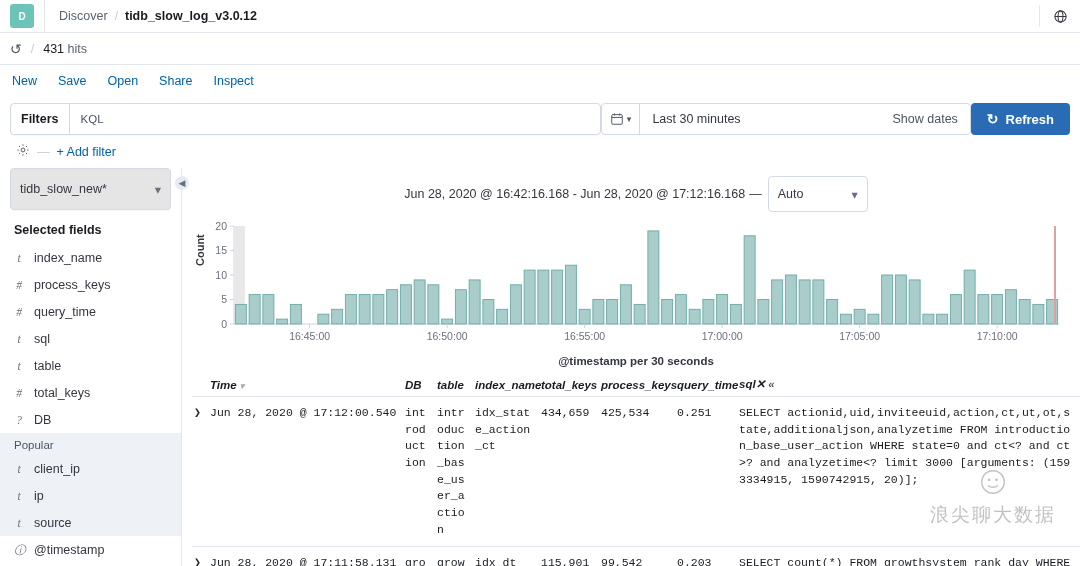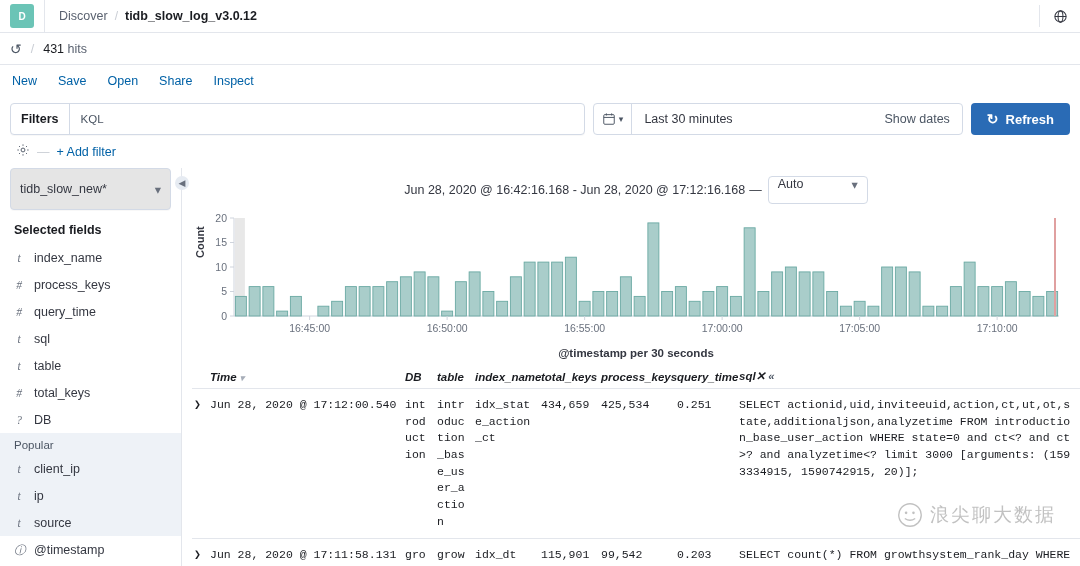--- a/index.html
+++ b/index.html
@@ -42,21 +42,21 @@
   #hitsbar b { color: #1a1c21; font-weight: 400; }
 
   
   #actions {
     height: 32px; display: flex; align-items: center; gap: 21px;
     padding-left: 12px; font-size: 12.5px;
   }
   #actions a { color: #0061a6; text-decoration: none; cursor: pointer; }
 
   
-  #querybar { display: flex; align-items: center; gap: 8px; padding: 6px 10px 0 10px; }
+  #querybar { display: flex; align-items: center; gap: 0; padding: 6px 10px 0 10px; }
   #search-wrap {
     flex: 1 1 auto; height: 32px; display: flex; align-items: stretch;
     border: 1px solid #d3dae6; border-radius: 4px; background: #fff;
     box-shadow: 0 1px 1px rgba(0,0,0,.03);
   }
   #filters-label {
     display: flex; align-items: center; padding: 0 10px;
     font-size: 12.5px; font-weight: 700; color: #1a1c21;
     border-right: 1px solid #d3dae6;
   }
@@ -128,22 +128,22 @@
     font-size: 9px; display: flex; align-items: center; justify-content: center;
     cursor: pointer;
   }
   #chart-head {
     display: flex; align-items: center; justify-content: center;
     gap: 0; padding: 8px 0 4px 0;
   }
   #chart-range { font-size: 12.5px; color: #343741; }
   #chart-dash { font-size: 12.5px; color: #343741; padding: 0 6px 0 4px; }
   #interval-select {
-    height: 28px; min-width: 100px; border: 1px solid #d3dae6; border-radius: 4px;
-    display: flex; padding: 0 9px;
+    height: 36px; min-width: 100px; border: 1px solid #d3dae6; border-radius: 4px;
+    display: flex; align-items: center; padding: 0 9px;
     font-size: 12.5px; color: #343741; background: #fff; cursor: pointer;
   }
   #interval-select .chev { margin-left: auto; color: #69707d; }
 
   
   #chart { position: relative; height: 135px; margin-top: 2px; }
   #ylabel {
     position: absolute; left: 2px; top: 48px;
     transform: rotate(-90deg); transform-origin: left top;
     font-size: 11px; color: #343741; font-weight: 700;
@@ -170,21 +170,21 @@
   #docs tbody tr { border-bottom: 1px solid #e3e6ec; }
   .exp-cell { width: 16px; padding-left: 2px !important; color: #69707d; cursor: pointer; }
   .sort-caret { color: #a6adb8; font-size: 9px; padding-left: 3px; }
   .sql-hdr .x { font-weight: 700; }
   .sql-hdr .chevs { color: #4b5563; padding-left: 3px; }
 
   
   #watermark {
     position: absolute; right: 24px; bottom: 38px;
     display: flex; align-items: center; gap: 7px;
-    opacity: .42; pointer-events: none;
+    opacity: .42; pointer-events: none; flex-direction: column;
   }
   #watermark .wm-text {
     font-size: 19px; color: #6d6d6d; letter-spacing: 2px;
     font-family: "Liberation Sans", sans-serif;
   }
 </style>
 </head>
 <body>
 
 <div id="topbar">

